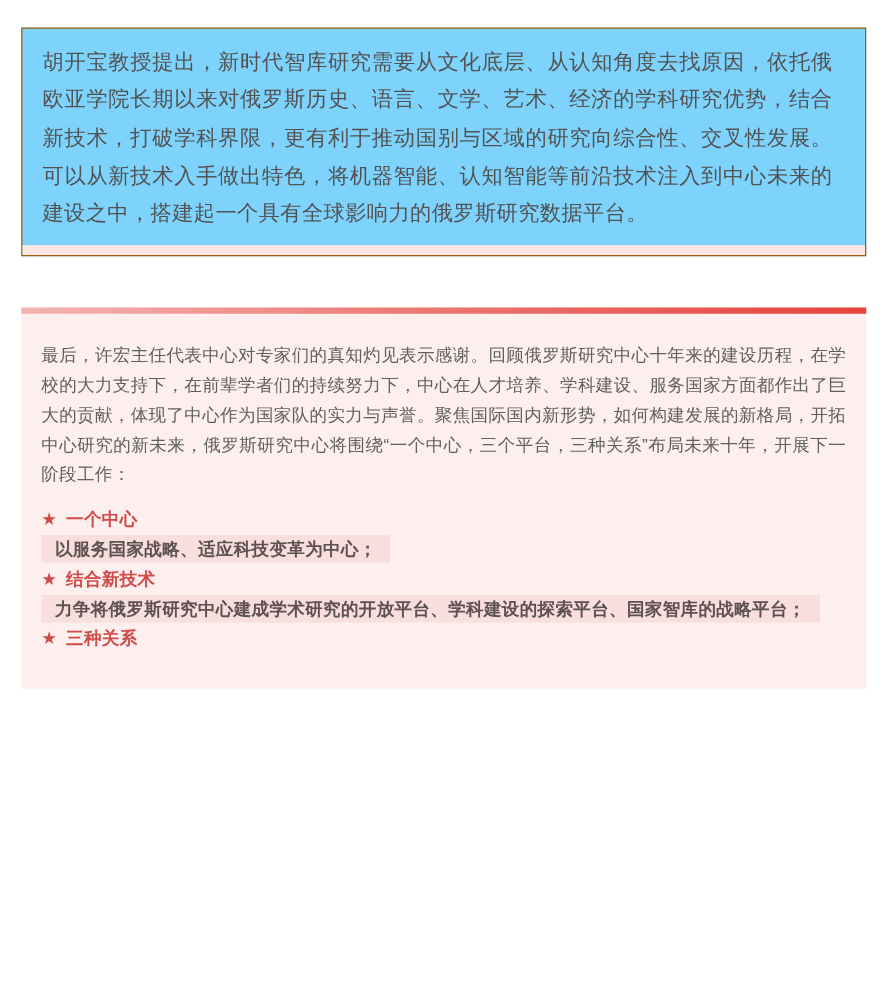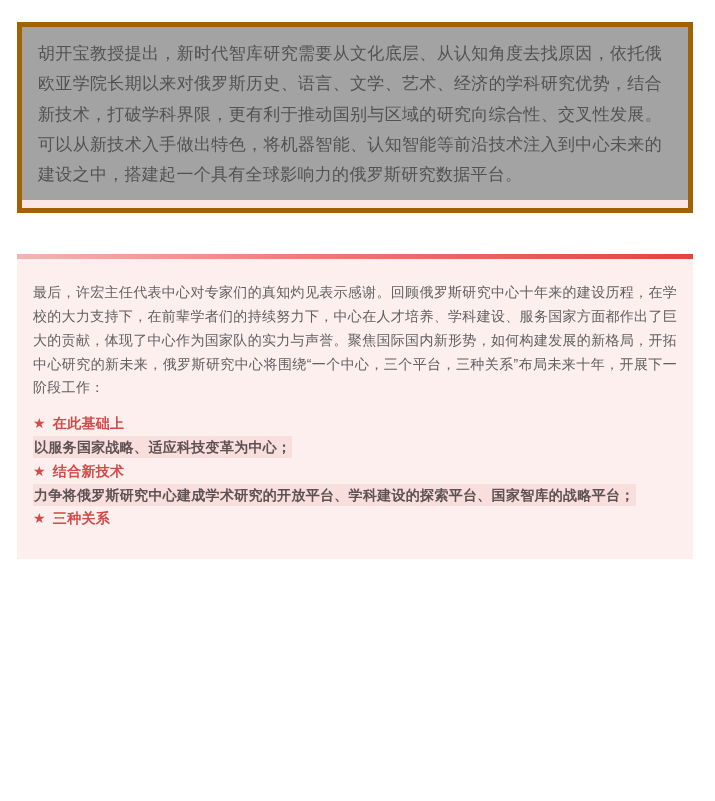--- a/index.html
+++ b/index.html
@@ -12,22 +12,22 @@
     height: 801px;
     overflow: hidden;
     font-family: "Liberation Sans", "DejaVu Sans", sans-serif;
   }
 
   
   .quote-box {
     margin: 22px 22px 0 17px;
     width: 676px;
     box-sizing: border-box;
-    border: 5px solid #a16207;
-    background: #a3a3a3;
+    border: 1px solid #a16207;
+    background: #7dd3fc;
   }
   .quote-text {
     padding: 12px 26px 6px 16px;
     font-size: 17px;
     line-height: 1.78;
     color: #525252;
     text-align: justify;
     letter-spacing: 0.3px;
   }
   .quote-strip {
@@ -67,42 +67,42 @@
   .star-icon {
     margin-right: 7px;
     color: #d14b49;
   }
   .item-body {
     margin: 0;
     text-align: justify;
   }
   .hl {
     background: #f9dede;
-    padding: 3px 1px;
+    padding: 3px 11px;
     -webkit-box-decoration-break: clone;
     box-decoration-break: clone;
     font-weight: 700;
     color: #5d5151;
   }
 </style>
 </head>
 <body>
 
 <div class="quote-box">
   <div class="quote-text">胡开宝教授提出，新时代智库研究需要从文化底层、从认知角度去找原因，依托俄欧亚学院长期以来对俄罗斯历史、语言、文学、艺术、经济的学科研究优势，结合新技术，打破学科界限，更有利于推动国别与区域的研究向综合性、交叉性发展。可以从新技术入手做出特色，将机器智能、认知智能等前沿技术注入到中心未来的建设之中，搭建起一个具有全球影响力的俄罗斯研究数据平台。</div>
   <div class="quote-strip"></div>
 </div>
 
 <div class="main-section">
   <div class="section-bar"></div>
   <div class="section-content">
 
     <p class="intro-paragraph">最后，许宏主任代表中心对专家们的真知灼见表示感谢。回顾俄罗斯研究中心十年来的建设历程，在学校的大力支持下，在前辈学者们的持续努力下，中心在人才培养、学科建设、服务国家方面都作出了巨大的贡献，体现了中心作为国家队的实力与声誉。聚焦国际国内新形势，如何构建发展的新格局，开拓中心研究的新未来，俄罗斯研究中心将围绕“一个中心，三个平台，三种关系”布局未来十年，开展下一阶段工作：</p>
 
-    <p class="item-heading"><span class="star-icon">★</span><span>在此基础上</span></p>
+    <p class="item-heading"><span class="star-icon">★</span><span>一个中心</span></p>
     <p class="item-body"><span class="hl">以服务国家战略、适应科技变革为中心；</span></p>
 
     <p class="item-heading"><span class="star-icon">★</span><span>结合新技术</span></p>
     <p class="item-body"><span class="hl">力争将俄罗斯研究中心建成学术研究的开放平台、学科建设的探索平台、国家智库的战略平台；</span></p>
 
     <p class="item-heading"><span class="star-icon">★</span><span>三种关系</span></p>
 
   </div>
 </div>
 

